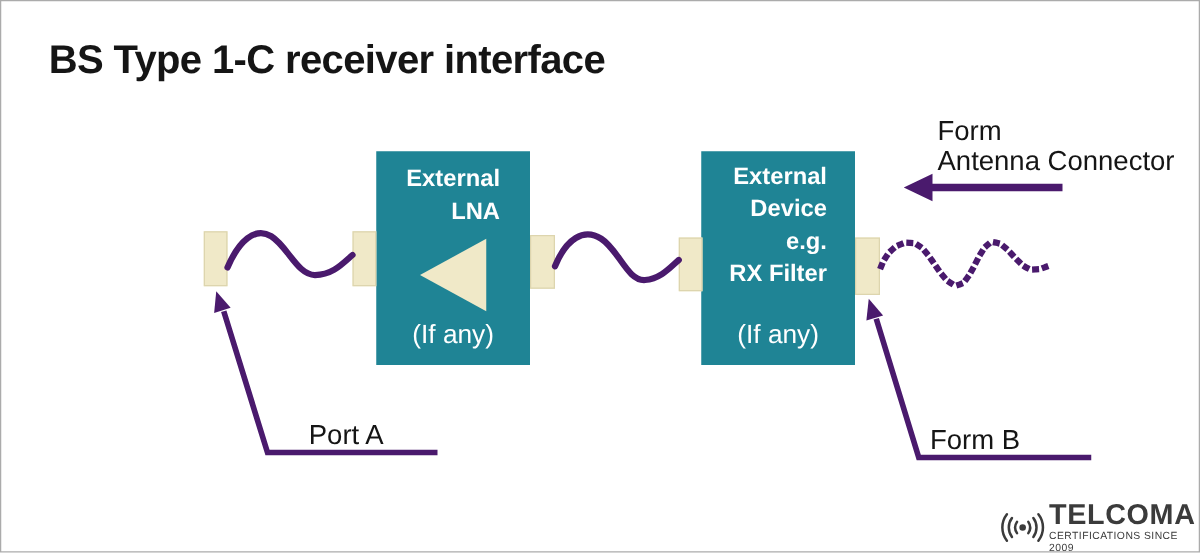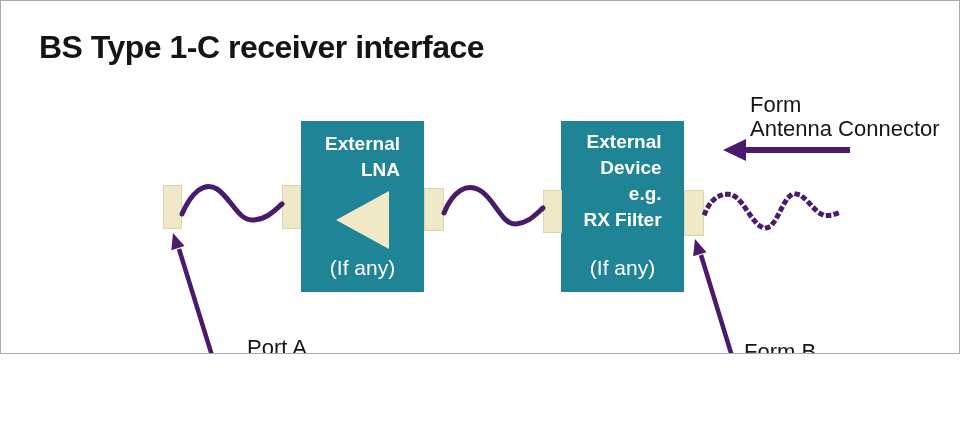--- a/index.html
+++ b/index.html
@@ -1,21 +1,21 @@
 <!DOCTYPE html>
 <html style="--teal: #1f8495; --cream: #f0e9c8; --cream-border: #ddd5ae; --purple: #4a1a6d; --ink: #151515; --logo-gray: #3b3b3b; --frame-gray: #ababab;"><head>
 <meta charset="utf-8">
 <style>
   :root{
     --teal:#1f8495; --cream:#f0e9c8; --cream-border:#ddd5ae;
     --purple:#4a1a6d; --ink:#151515; --logo-gray:#3b3b3b; --frame-gray:#ababab;
   }
   *{margin:0;padding:0;box-sizing:border-box;}
   body{background:#fff;font-family:"Liberation Sans",sans-serif;}
-  .canvas{position:relative;width:960px;height:354px;background:#fff;
+  .canvas{position:relative;width:960px;height:442px;background:#fff;
           border:1px solid var(--frame-gray);overflow:hidden;}
   .title{position:absolute;left:38px;top:28px;font-size:32px;font-weight:700;
          letter-spacing:-0.5px;color:var(--ink);}
   .box{position:absolute;background:var(--teal);color:#fff;display:flex;
        flex-direction:column;align-items:center;text-align:right;}
   .box-bs{left:38px;top:119px;width:124px;height:172px;justify-content:center;}
   .box-lna{left:300px;top:120px;width:123px;height:171px;justify-content:space-between;
            padding:10px 0 12px;}
   .box-dev{left:560px;top:120px;width:123px;height:171px;justify-content:space-between;
            padding:8px 0 12px;}
@@ -96,16 +96,18 @@
     <svg width="38" height="32" viewBox="0 0 36 30">
       <circle cx="18" cy="15" r="2.6" fill="var(--logo-gray)"></circle>
       <path class="sig" d="M13.5,10.5 A8,8 0 0 0 13.5,19.5"></path>
       <path class="sig" d="M9.5,7.5 A12.5,12.5 0 0 0 9.5,22.5"></path>
       <path class="sig" d="M5.5,4.5 A17,17 0 0 0 5.5,25.5"></path>
       <path class="sig" d="M22.5,10.5 A8,8 0 0 1 22.5,19.5"></path>
       <path class="sig" d="M26.5,7.5 A12.5,12.5 0 0 1 26.5,22.5"></path>
       <path class="sig" d="M30.5,4.5 A17,17 0 0 1 30.5,25.5"></path>
     </svg>
     <div class="logo-text">
+      <span class="logo-name">TELCOMA</span>
+      <span class="logo-tagline">CERTIFICATIONS SINCE 2009</span>
     </div>
   </div>
 
 </div>
 
 </body></html>

